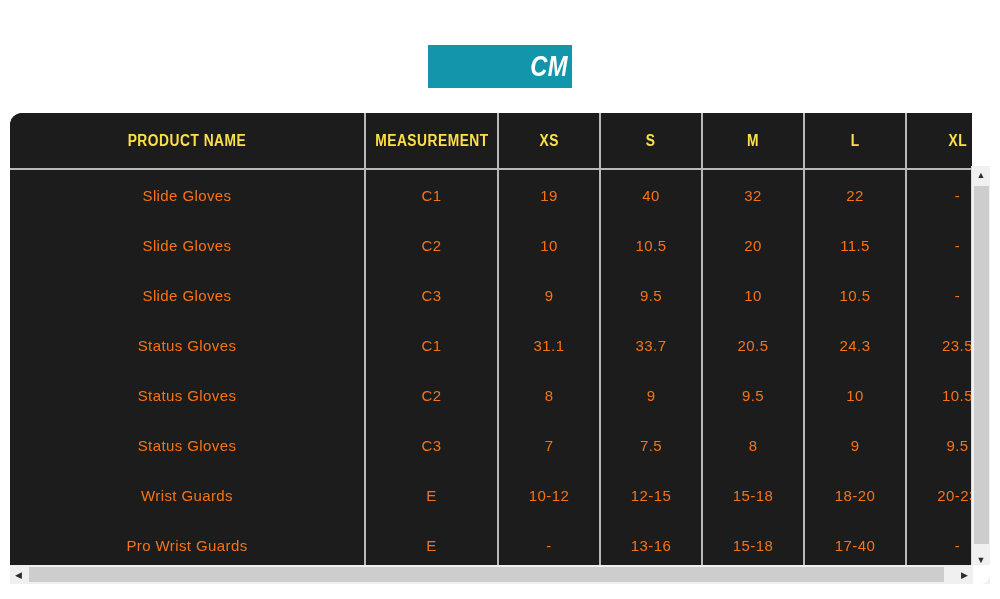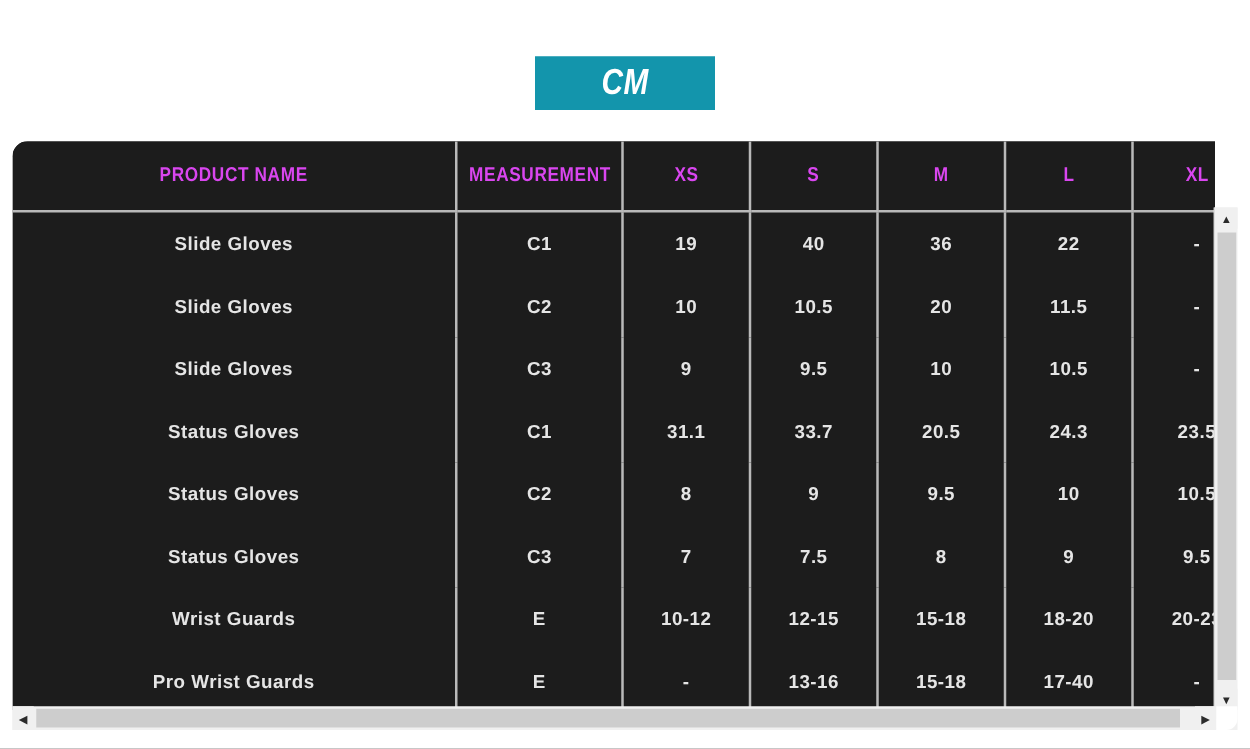--- a/index.html
+++ b/index.html
@@ -23,21 +23,21 @@
     width: 1000px;
     display: flex;
     justify-content: center;
   }
   .unit-tab {
     width: 144px;
     height: 43px;
     background: #1395ac;
     display: flex;
     align-items: center;
-    justify-content: center;
+    justify-content: flex-end;
     border: none;
     cursor: pointer;
     padding: 0;
   }
   .unit-tab-label {
     color: #ffffff;
     font-family: "Liberation Sans Narrow", "Liberation Sans", sans-serif;
     font-size: 29px;
     font-weight: bold;
     font-style: italic;
@@ -82,43 +82,43 @@
     padding: 0;
   }
   .sizing-table th:last-child,
   .sizing-table td:last-child {
     border-right: none;
   }
 
   thead th {
     height: 55px;
     border-bottom: 2px solid #b9b9b9;
-    color: #d946ef;
+    color: #fde047;
     font-size: 16px;
     font-weight: bold;
     letter-spacing: 0.6px;
     font-family: "Liberation Sans Narrow", "Liberation Sans", sans-serif;
     margin-top: 48px;
   }
   thead th .hdr-text {
     display: inline-block;
     transform: scaleX(0.86);
   }
   thead tr th:first-child {
     border-top-left-radius: 12px;
   }
   thead tr th:last-child {
     border-top-right-radius: 12px;
   }
 
   tbody td {
     height: 50px;
-    color: #e5e5e5;
+    color: #f97316;
     font-size: 15px;
-    font-weight: 700;
+    font-weight: 400;
     letter-spacing: 0.4px;
   }
   tbody td.product-cell {
     font-size: 15px;
   }
 
   col.col-product { width: 355px; }
   col.col-measure { width: 133px; }
   col.col-size    { width: 102px; }
 
@@ -232,21 +232,21 @@
           <th><span class="hdr-text">L</span></th>
           <th><span class="hdr-text">XL</span></th>
         </tr>
       </thead>
       <tbody>
         <tr>
           <td class="product-cell">Slide Gloves</td>
           <td>C1</td>
           <td>19</td>
           <td>40</td>
-          <td>36</td>
+          <td>32</td>
           <td>22</td>
           <td>-</td>
         </tr>
         <tr>
           <td class="product-cell">Slide Gloves</td>
           <td>C2</td>
           <td>10</td>
           <td>10.5</td>
           <td>20</td>
           <td>11.5</td>

